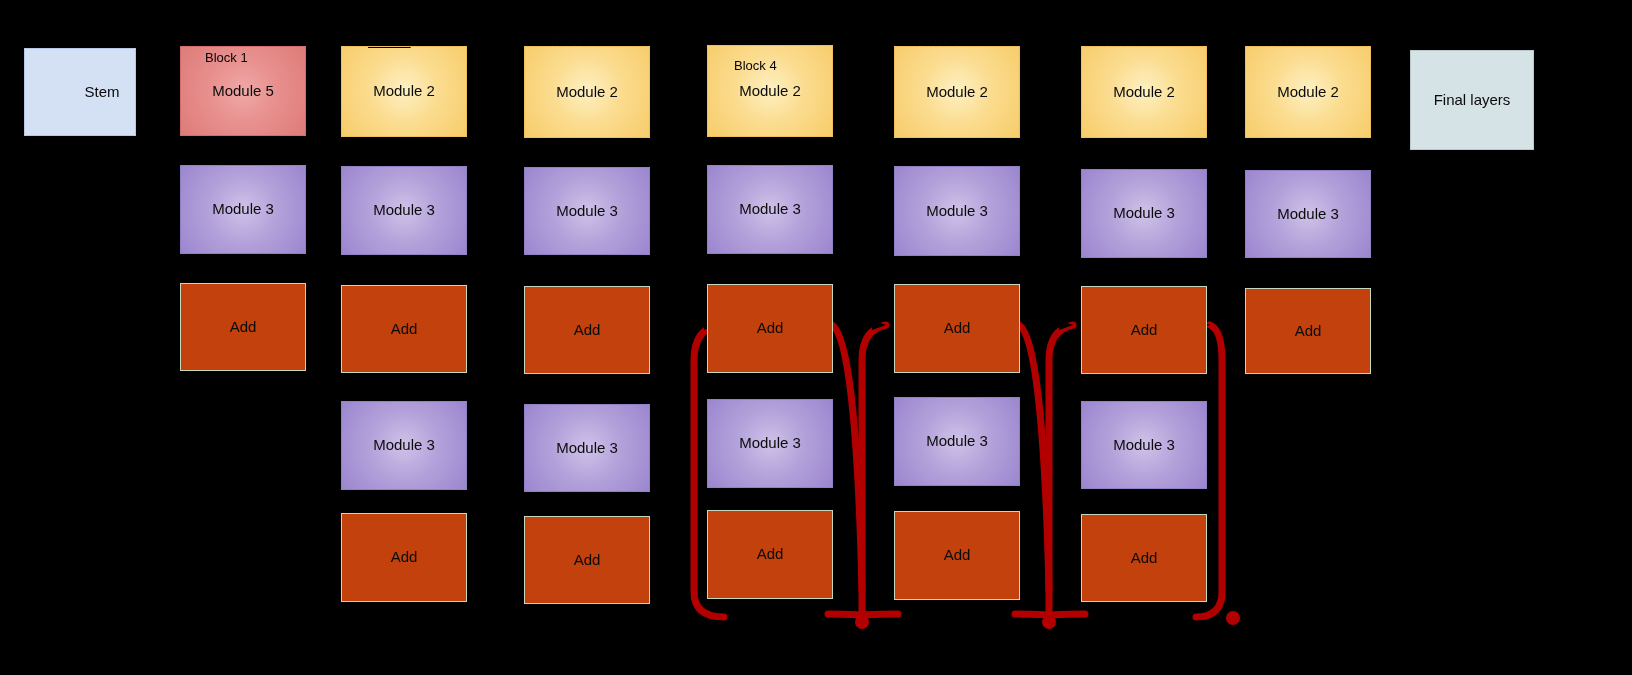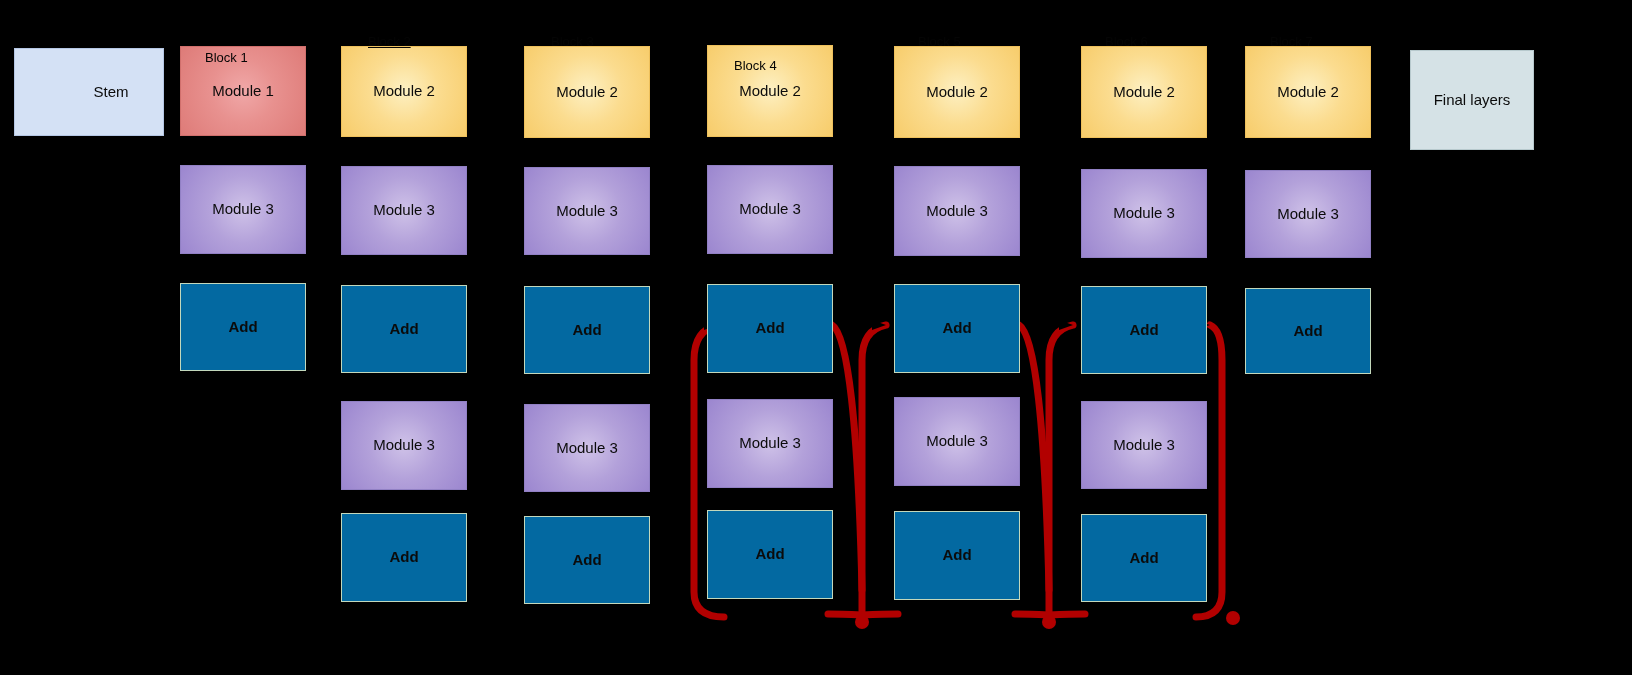--- a/index.html
+++ b/index.html
@@ -36,23 +36,22 @@
   }
   .n-mod2{
     background:radial-gradient(circle at 50% 48%, #fdf0c2 0%, #fbdc8f 45%, #f7cc6a 100%);
     border-color:#eec05c;
   }
   .n-mod3{
     background:radial-gradient(circle at 50% 50%, #cfc2e8 0%, #b3a1da 45%, #9b86cf 100%);
     border-color:#9180c4;
   }
   .n-add{
-    background:#0369a1;
+    background:#c2410c;
     border-color:#c3d8bc;
-    font-weight:bold;
   }
   .hidden-label{
     position:absolute;
     color:#050505;
     font-size:13px;
     white-space:nowrap;
     user-select:none;
   }
 </style>
 </head>
@@ -152,25 +151,25 @@
     </g>
 
     <g fill="#b20000">
       <circle cx="862" cy="622" r="7"></circle>
       <circle cx="1049" cy="622" r="7"></circle>
       <circle cx="1233" cy="618" r="7"></circle>
     </g>
   </svg>
 
   <div id="nodes">
-      <div class="node n-stem" style="left: 14px; top: 48px; width: 150px; height: 88px; padding-left: 44px;">
+      <div class="node n-stem" style="left: 24px; top: 48px; width: 112px; height: 88px; padding-left: 44px;">
         <span>Stem</span>
       </div>
       <div class="node n-mod1" style="left: 180px; top: 46px; width: 126px; height: 90px;">
-        <span>Module 1</span>
+        <span>Module 5</span>
       </div>
       <div class="node n-mod3" style="left: 180px; top: 165px; width: 126px; height: 89px;">
         <span>Module 3</span>
       </div>
       <div class="node n-add" style="left: 180px; top: 283px; width: 126px; height: 88px;">
         <span>Add</span>
       </div>
       <div class="node n-mod2" style="left: 341px; top: 46px; width: 126px; height: 91px;">
         <span>Module 2</span>
       </div>

